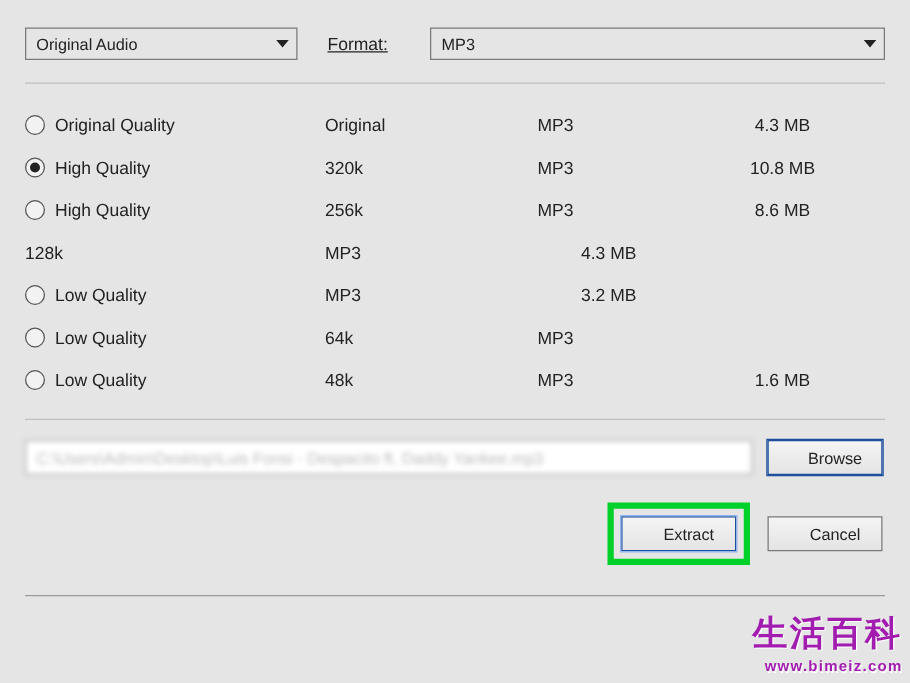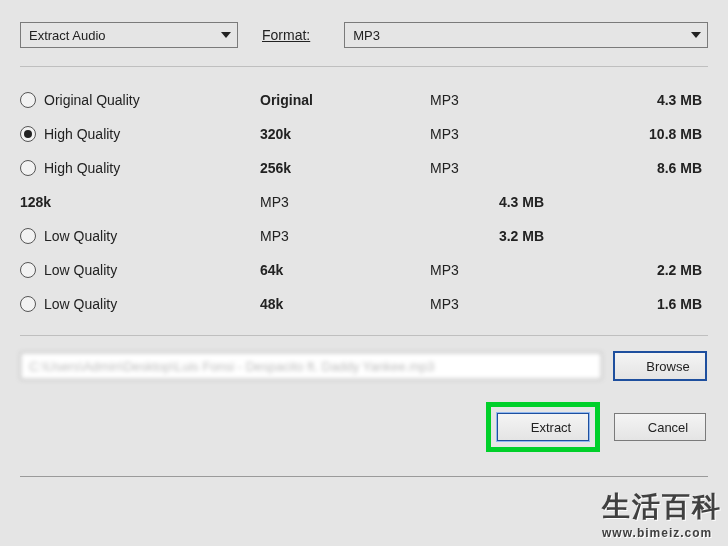--- a/index.html
+++ b/index.html
@@ -81,23 +81,23 @@
       align-items: center;
       justify-content: center;
       background: #f2f2f2;
     }
     .radio.checked::after {
       content: "";
       width: 8px; height: 8px;
       background: #222;
       border-radius: 50%;
     }
-    .bitrate { font-weight: bold; }
+    .bitrate { font-weight: normal; }
     .codec { }
-    .size { text-align: right; padding-right: 6px; font-weight: bold; }
+    .size { text-align: center; padding-right: 6px; }
     .subs-row {
       display: flex;
       align-items: center;
       margin-top: 16px;
     }
     .subs-row .spacer { width: 240px; }
     .path-row {
       display: flex;
       align-items: center;
       gap: 12px;
@@ -152,37 +152,38 @@
     }
     .thin-sep {
       height: 1px;
       background: #9a9a9a;
       margin-top: 24px;
     }
     .watermark {
       position: absolute;
       right: 6px;
       bottom: 6px;
-      color: #404040;
+      text-align: right;
+      color: #a21caf;
       font-family: "SimHei","Microsoft YaHei", sans-serif;
       text-shadow: 1px 1px 0 #fff;
       pointer-events: none;
       margin-top: 36px;
     }
     .watermark .line1 { font-size: 28px; font-weight: bold; letter-spacing: 2px;}
     .watermark .line2 { font-size: 12px; font-weight: bold; letter-spacing: 1px;}
   </style>
 </head>
 <body>
 
 <div class="panel">
 
   <div class="top-row">
     <div class="dropdown dd-action">
-      <span>Extract Audio</span>
+      <span>Original Audio</span>
       <span class="arrow"></span>
     </div>
     <span class="label-format">Format:</span>
     <div class="dropdown dd-format">
       <span>MP3</span>
       <span class="arrow"></span>
     </div>
   </div>
 
   <div class="divider"></div>
@@ -228,21 +229,20 @@
         <div class="codec">MP3</div>
         <div class="size">3.2 MB</div>
       </div>
       <div class="quality-row">
         <div class="radio-cell">
           <span class="radio"></span>
           <span>Low Quality</span>
         </div>
         <div class="bitrate">64k</div>
         <div class="codec">MP3</div>
-        <div class="size">2.2 MB</div>
       </div>
       <div class="quality-row">
         <div class="radio-cell">
           <span class="radio"></span>
           <span>Low Quality</span>
         </div>
         <div class="bitrate">48k</div>
         <div class="codec">MP3</div>
         <div class="size">1.6 MB</div>
       </div>

